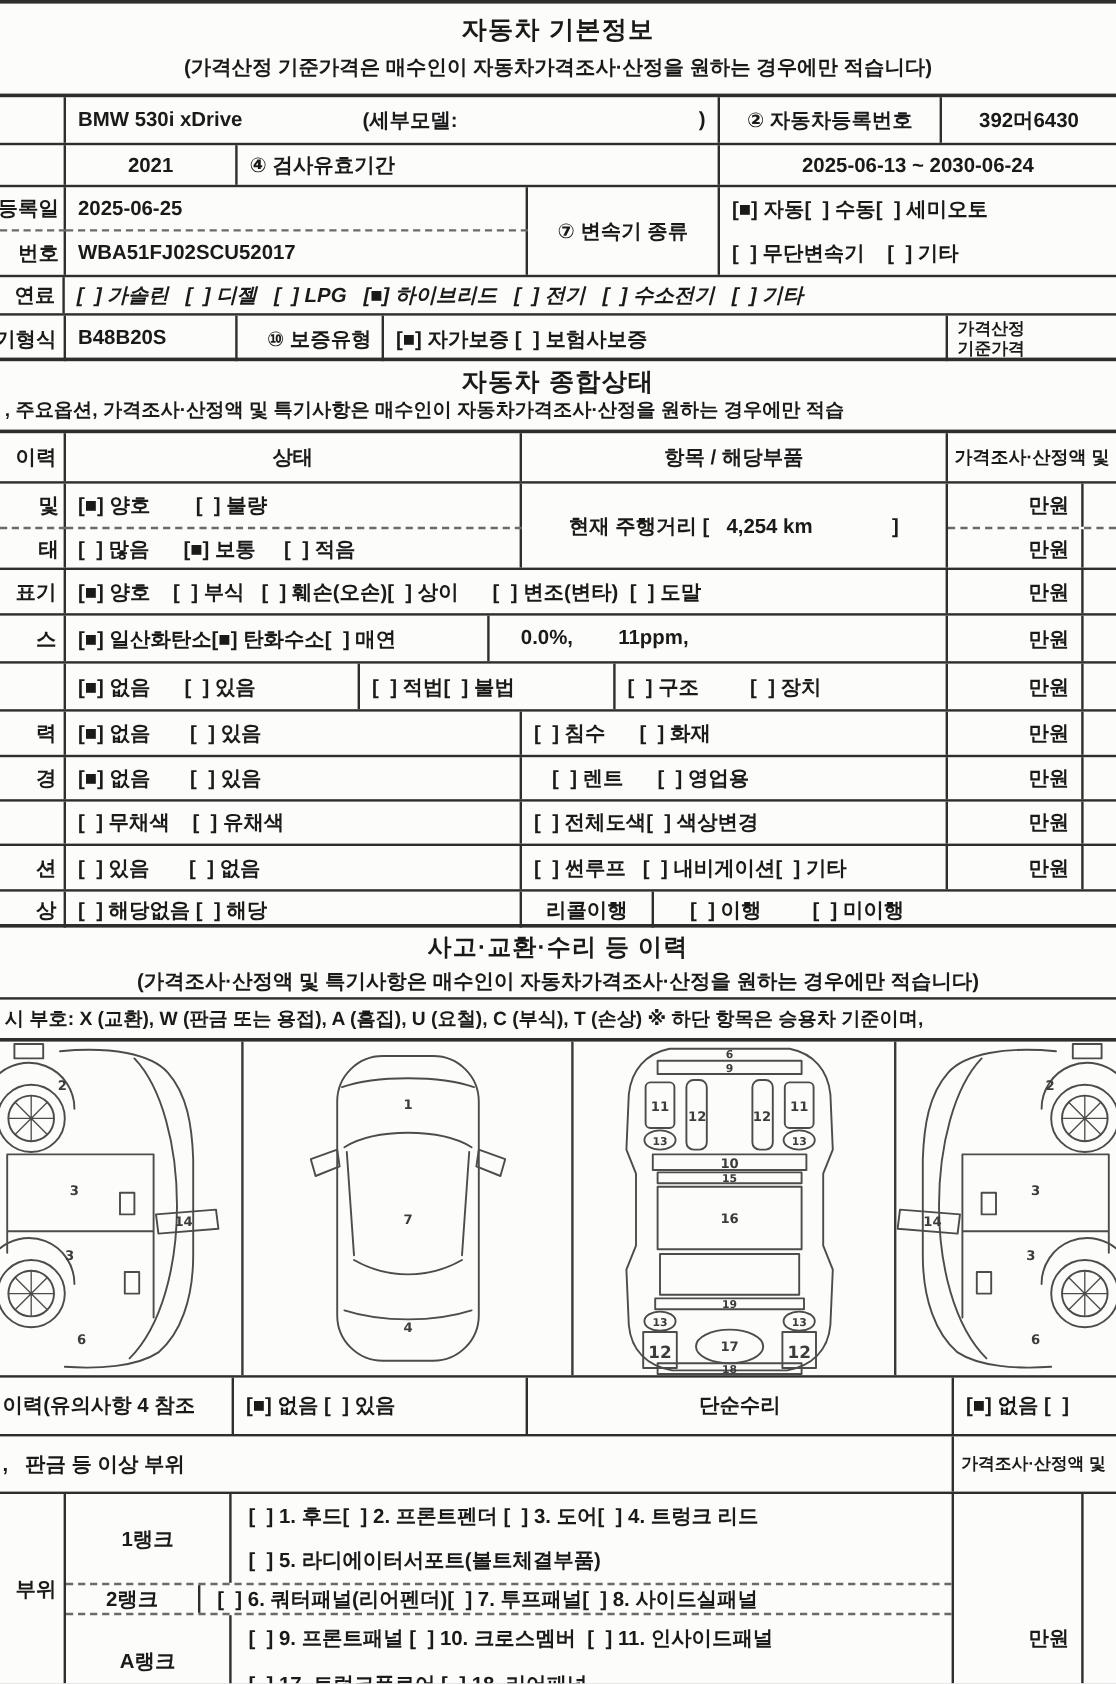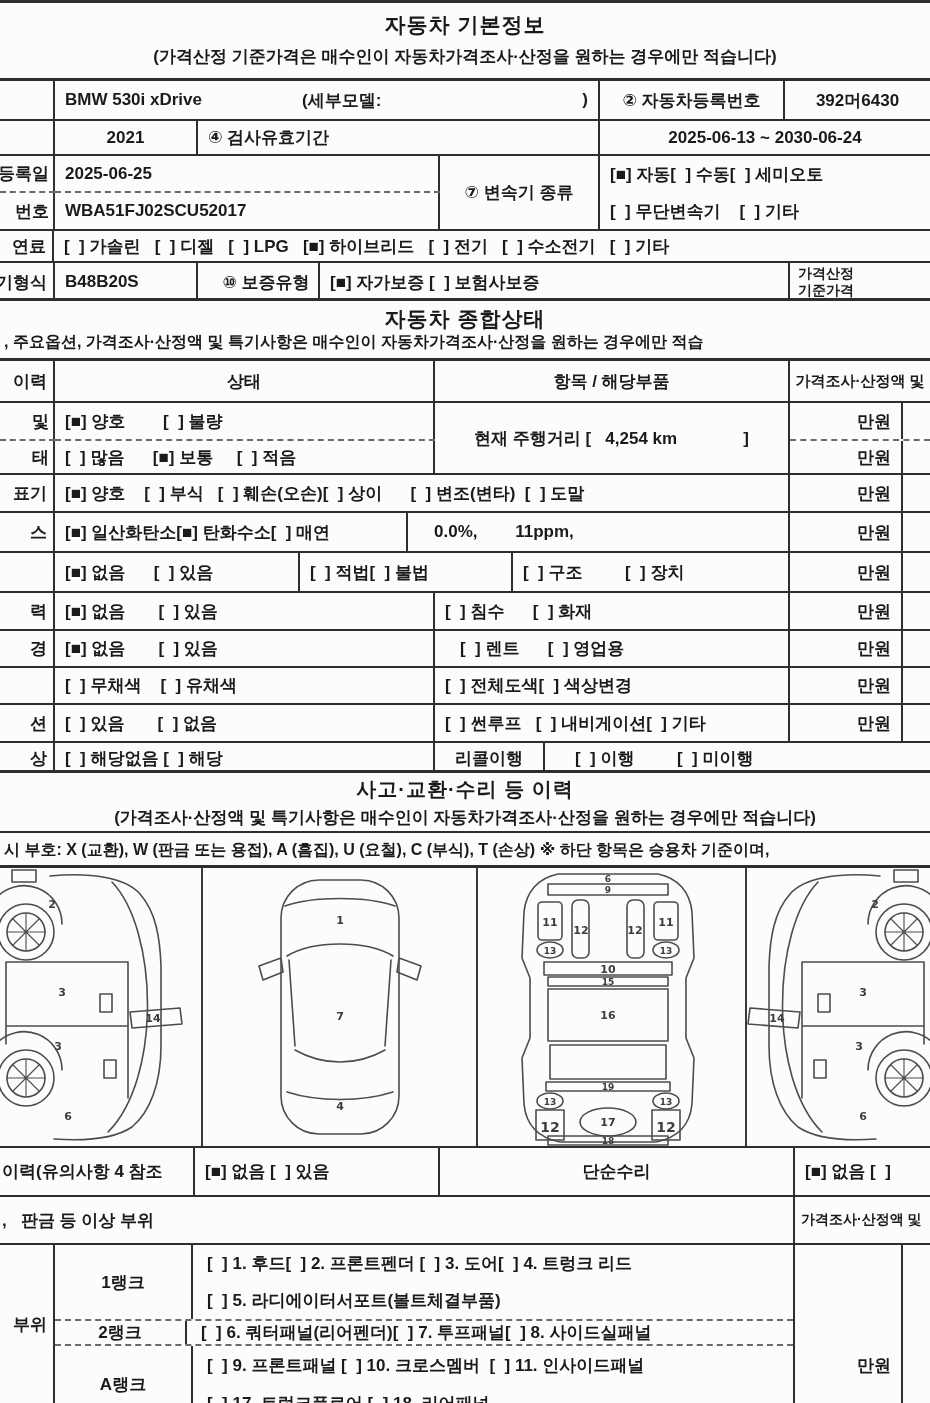--- a/index.html
+++ b/index.html
@@ -71,21 +71,21 @@
       </div>
       <div class="cell ctr" style="width:160px;height:73px;">⑦ 변속기 종류</div>
       <div class="col" style="width:330px;">
         <div class="cell noline" style="height:37px;width:330px;">[■] 자동[  ] 수동[  ] 세미오토</div>
         <div class="cell noline" style="height:36px;width:330px;">[  ] 무단변속기    [  ] 기타</div>
       </div>
     </div>
 
     <div class="trow" style="height:32px;">
       <div class="cell rt" style="width:55px;">연료</div>
-      <div class="cell noline" style="width:895px;">[  ] 가솔린   [  ] 디젤   [  ] LPG   [■] 하이브리드   [  ] 전기   [  ] 수소전기   [  ] 기타</div>
+      <div class="cell noline" style="width:895px;font-style:italic;">[  ] 가솔린   [  ] 디젤   [  ] LPG   [■] 하이브리드   [  ] 전기   [  ] 수소전기   [  ] 기타</div>
     </div>
 
     <div class="trow" style="height:38px;border-bottom:none;">
       <div class="cell rt" style="width:55px;">기형식</div>
       <div class="cell" style="width:143px;">B48B20S</div>
       <div class="cell ctr" style="width:122px;padding-left:16px;">⑩ 보증유형</div>
       <div class="cell" style="width:470px;">[■] 자가보증 [  ] 보험사보증</div>
       <div class="cell noline" style="width:140px;font-size:14px;line-height:1.2;padding-left:8px;">
         <span><span>가격산정</span><br><span>기준가격</span></span>
       </div>
@@ -347,21 +347,21 @@
       <div class="cell rt" style="width:55px;height:158px;">부위</div>
       <div class="col" style="width:740px;border-right:2px solid var(--ln);">
         <div style="display:flex;height:76px;border-bottom:2px dashed #6a6a6a;box-sizing:border-box;">
           <div class="cell ctr" style="width:140px;height:100%;">1랭크</div>
           <div class="col" style="width:600px;justify-content:center;">
             <div class="cell noline" style="height:37px;width:600px;padding-left:14px;">[  ] 1. 후드[  ] 2. 프론트펜더 [  ] 3. 도어[  ] 4. 트렁크 리드</div>
             <div class="cell noline" style="height:37px;width:600px;padding-left:14px;">[  ] 5. 라디에이터서포트(볼트체결부품)</div>
           </div>
         </div>
         <div style="display:flex;height:37px;border-bottom:2px dashed #6a6a6a;box-sizing:border-box;">
-          <div class="cell ctr" style="width:132px;height:100%;">2랭크</div>
+          <div class="cell ctr" style="width:112px;height:100%;">2랭크</div>
           <div class="cell noline" style="width:600px;height:100%;padding-left:14px;">[  ] 6. 쿼터패널(리어펜더)[  ] 7. 투프패널[  ] 8. 사이드실패널</div>
         </div>
         <div style="display:flex;flex:1;box-sizing:border-box;">
           <div class="cell ctr" style="width:140px;height:100%;">A랭크</div>
           <div class="col" style="width:600px;">
             <div class="cell noline" style="height:38px;width:600px;padding-left:14px;">[  ] 9. 프론트패널 [  ] 10. 크로스멤버  [  ] 11. 인사이드패널</div>
             <div class="cell noline" style="height:38px;width:600px;padding-left:14px;">[  ] 17. 트렁크플로어 [  ] 18. 리어패널</div>
           </div>
         </div>
       </div>

